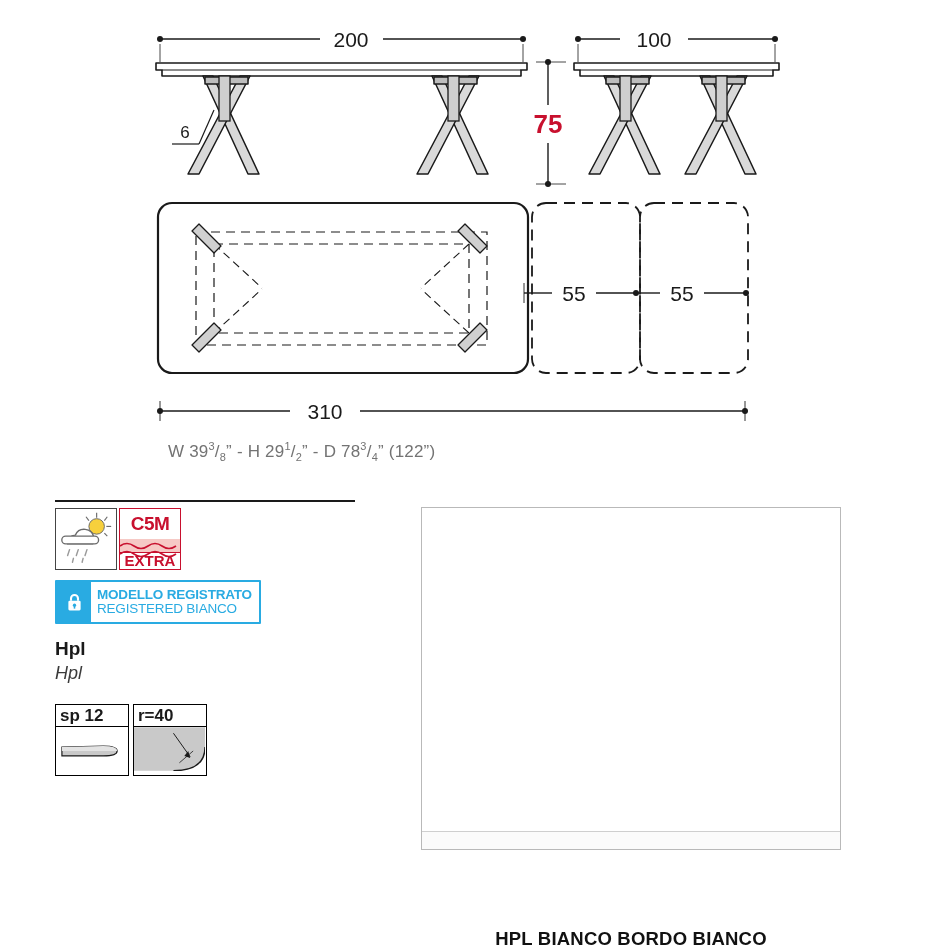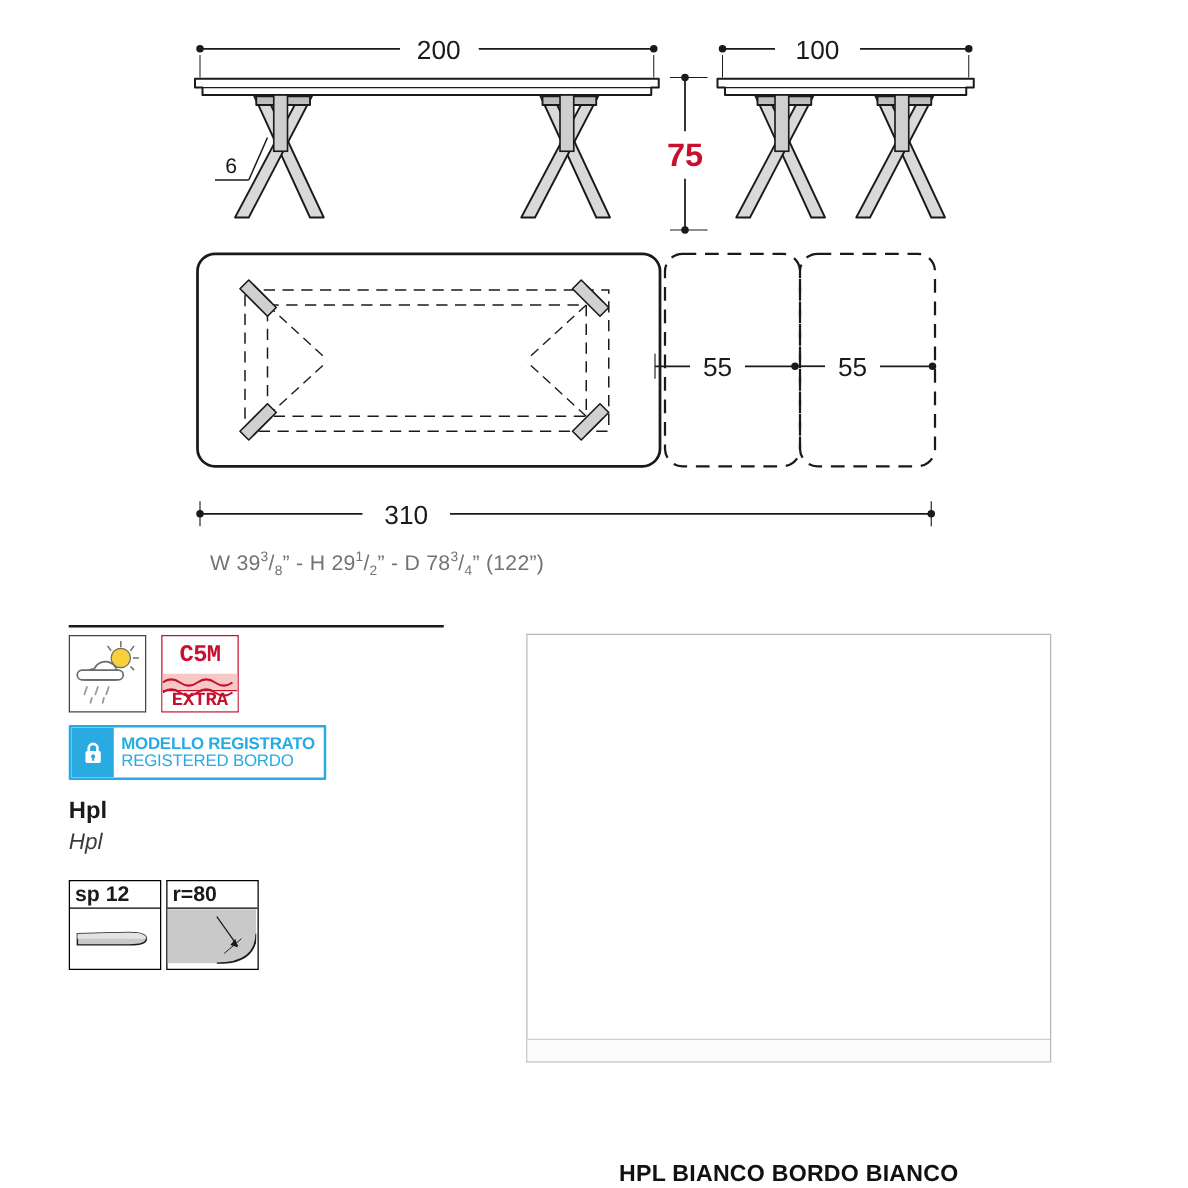--- a/index.html
+++ b/index.html
@@ -70,23 +70,22 @@
     width: 310px;
   }
   #infocol .toprule {
     width: 300px;
     height: 2px;
     background: #1a1a1a;
     margin-bottom: 6px;
   }
   .badge-row {
     display: flex;
-    gap: 12px;
+    gap: 2px;
     align-items: flex-start;
-    font-family: Liberation Mono, monospace;
   }
   .badge {
     width: 62px;
     height: 62px;
     border: 1.5px solid #000;
     box-sizing: border-box;
     background: #fff;
     position: relative;
     overflow: hidden;
   }
@@ -446,42 +445,42 @@
       <div class="lockbox">
         <svg viewBox="0 0 24 24" width="21" height="21">
           <rect x="5" y="10" width="14" height="11" rx="1.5" fill="#ffffff"></rect>
           <path d="M8,10 V7.5 a4,4 0 0 1 8,0 V10" fill="none" stroke="#ffffff" stroke-width="2.4"></path>
           <circle cx="12" cy="15" r="1.9" fill="#29abe2"></circle>
           <rect x="11.1" y="15" width="1.8" height="4" fill="#29abe2"></rect>
         </svg>
       </div>
       <div class="txt">
         <span class="l1">MODELLO REGISTRATO</span>
-        <span class="l2">REGISTERED BORDO</span>
+        <span class="l2">REGISTERED BIANCO</span>
       </div>
     </div>
 
     
     <div id="material">
       <div class="name">Hpl</div>
       <div class="name-it">Hpl</div>
     </div>
 
     
     <div id="specs">
       <div class="specbox">
         <span class="lbl">sp 12</span>
         <div class="rule"></div>
         <svg viewBox="0 0 72 44" width="71" height="44">
           <path d="M6,20 L48,19 q14,0 14,5 q0,5 -14,5 L6,29 Z" fill="#c9c9c9" stroke="#1a1a1a" stroke-width="1.2"></path>
           <path d="M6,20 L48,19 q14,0 14,5 L6,24 Z" fill="#e3e3e3" stroke="none"></path>
         </svg>
       </div>
       <div class="specbox">
-        <span class="lbl">r=80</span>
+        <span class="lbl">r=40</span>
         <div class="rule"></div>
         <svg viewBox="0 0 72 44" width="71" height="44">
           <path d="M0,0 L72,0 L72,20 Q72,44 40,44 L0,44 Z" fill="#c9c9c9"></path>
           <path d="M72,20 Q72,44 40,44" fill="none" stroke="#1a1a1a" stroke-width="1.4"></path>
           <line x1="40" y1="6" x2="57" y2="30" stroke="#1a1a1a" stroke-width="1"></line>
           <path d="M55,24 L57,31 L51,29" fill="#1a1a1a"></path>
           <line x1="46" y1="36" x2="60" y2="24" stroke="#1a1a1a" stroke-width="0.8"></line>
         </svg>
       </div>
     </div>

